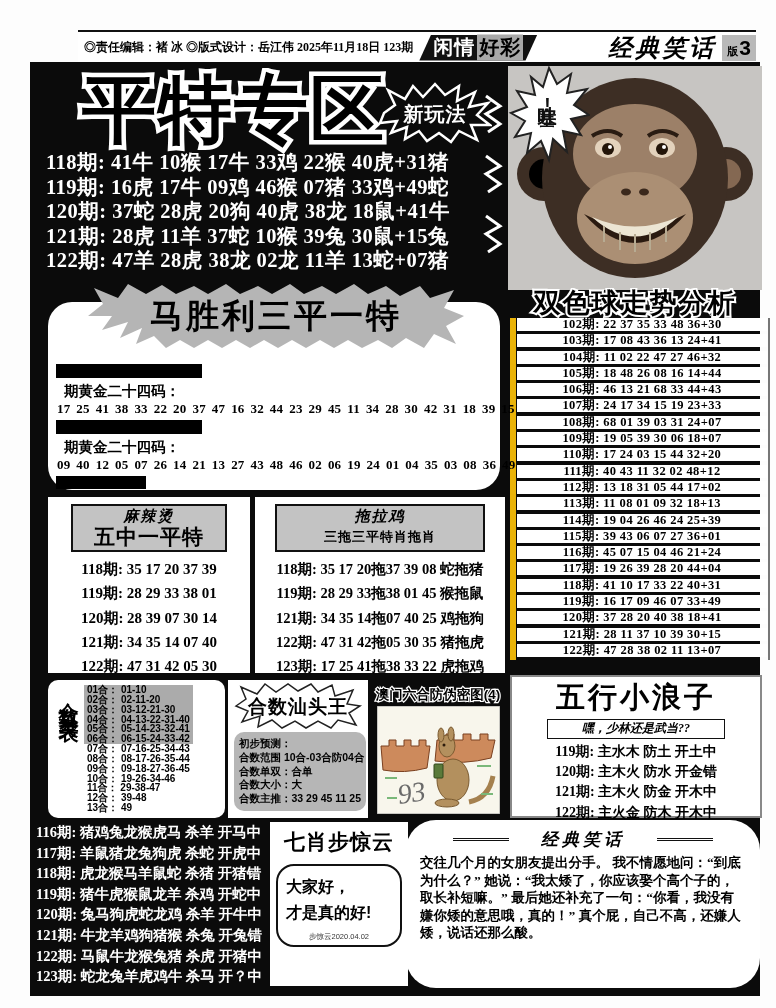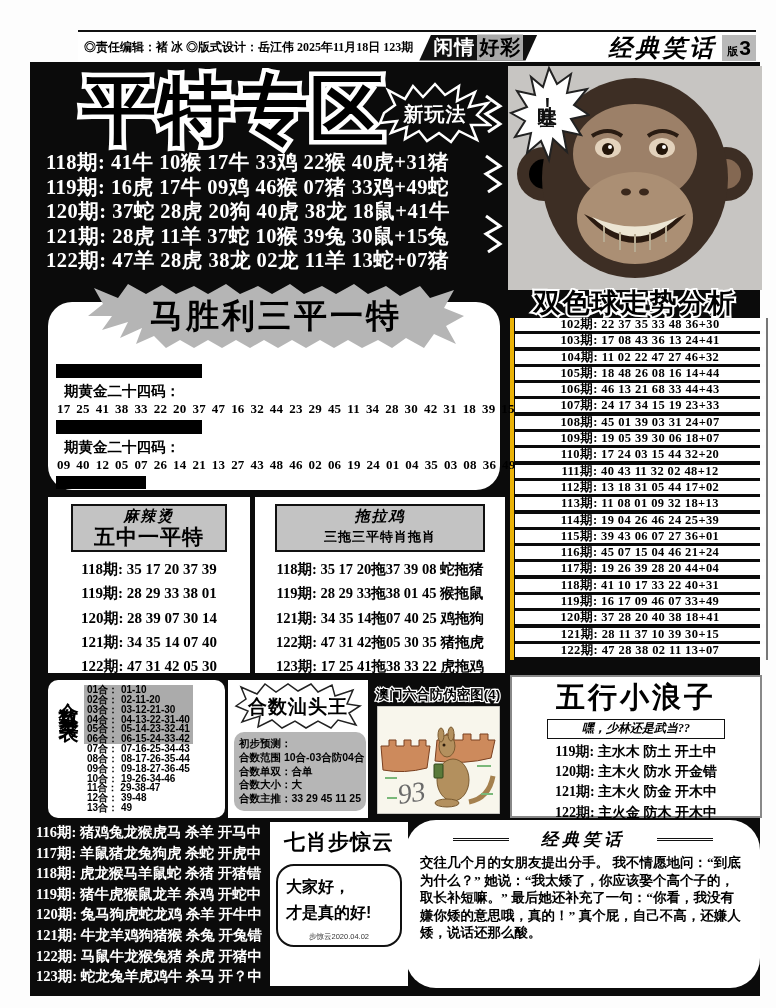--- a/index.html
+++ b/index.html
@@ -32,21 +32,21 @@
 
   
   .monkey-panel{left:478px;top:4px;width:254px;height:224px;background:#c6c4c1;}
   .monkey-panel svg{position:absolute;left:0;top:0;}
   .wow-bubble{position:absolute;left:4px;top:8px;}
   .wow-text{position:absolute;left:26px;top:24px;writing-mode:vertical-rl;text-orientation:upright;
     font:900 19px "Liberation Sans",sans-serif;color:#111;letter-spacing:2px;}
 
   
   .ssq-title{left:478px;top:226px;}
-  .ssq-table{left:480px;top:256px;width:250px;border-left:4px solid #eab308;border-right:2px solid #777;padding:0 1px;}
+  .ssq-table{left:480px;top:256px;width:250px;border-left:6px solid #eab308;border-right:2px solid #777;padding:0 1px;}
   .ssq-row{height:13px;background:#fff;margin-bottom:3.3px;display:flex;align-items:center;justify-content:center;
     font:700 12.5px "Liberation Serif",serif;letter-spacing:.4px;white-space:nowrap;}
 
   
   .masl-box{left:18px;top:240px;width:452px;height:188px;background:#fff;border-radius:24px;}
   .masl-burst{left:58px;top:220px;z-index:3;}
   .masl-box .bar{position:absolute;background:#000;}
   .bar1{left:8px;top:62px;width:146px;height:14px;}
   .bar2{left:8px;top:118px;width:146px;height:14px;}
   .bar3{left:8px;top:174px;width:90px;height:13px;}
@@ -192,21 +192,21 @@
       <text x="127" y="24" text-anchor="middle" font-family="Liberation Sans, sans-serif" font-weight="900" font-size="27" fill="#000" stroke="#fff" stroke-width="4" paint-order="stroke" letter-spacing="2">双色球走势分析</text>
     </svg>
 
     <div class="ssq-table">
       <div class="ssq-row">102期: 22 37 35 33 48 36+30</div>
       <div class="ssq-row">103期: 17 08 43 36 13 24+41</div>
       <div class="ssq-row">104期: 11 02 22 47 27 46+32</div>
       <div class="ssq-row">105期: 18 48 26 08 16 14+44</div>
       <div class="ssq-row">106期: 46 13 21 68 33 44+43</div>
       <div class="ssq-row">107期: 24 17 34 15 19 23+33</div>
-      <div class="ssq-row">108期: 45 01 39 03 31 24+07</div>
+      <div class="ssq-row">108期: 68 01 39 03 31 24+07</div>
       <div class="ssq-row">109期: 19 05 39 30 06 18+07</div>
       <div class="ssq-row">110期: 17 24 03 15 44 32+20</div>
       <div class="ssq-row">111期: 40 43 11 32 02 48+12</div>
       <div class="ssq-row">112期: 13 18 31 05 44 17+02</div>
       <div class="ssq-row">113期: 11 08 01 09 32 18+13</div>
       <div class="ssq-row">114期: 19 04 26 46 24 25+39</div>
       <div class="ssq-row">115期: 39 43 06 07 27 36+01</div>
       <div class="ssq-row">116期: 45 07 15 04 46 21+24</div>
       <div class="ssq-row">117期: 19 26 39 28 20 44+04</div>
       <div class="ssq-row">118期: 41 10 17 33 22 40+31</div>

